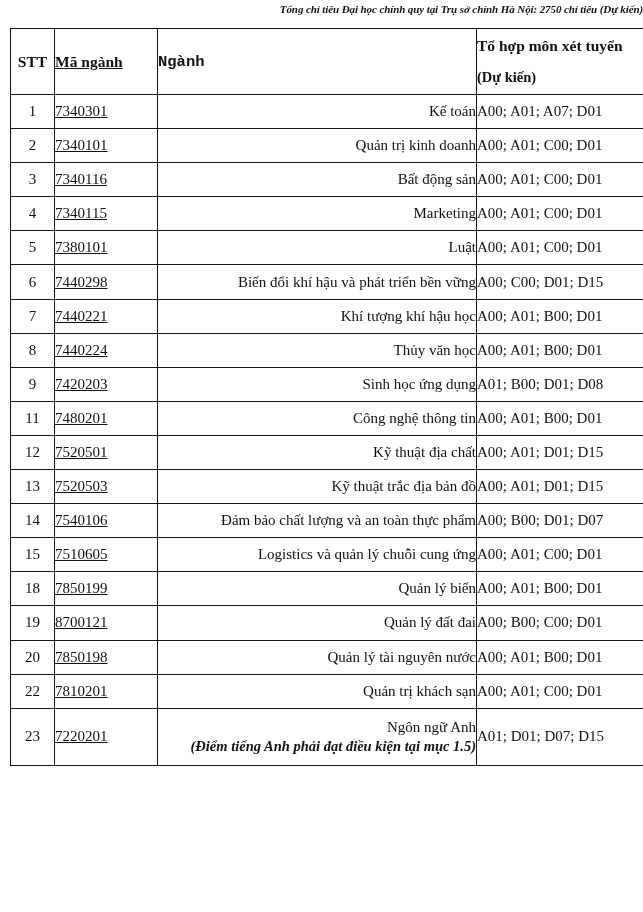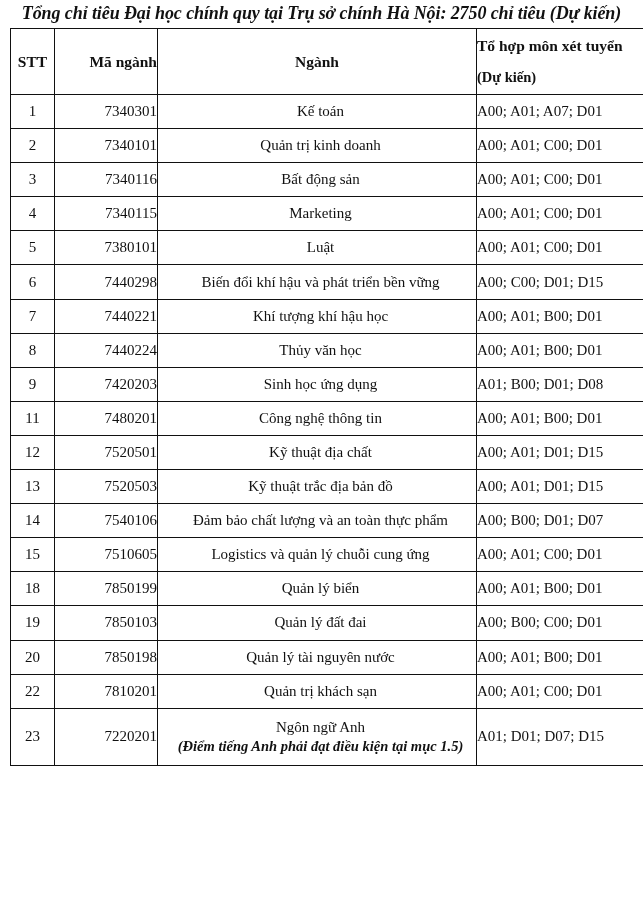--- a/index.html
+++ b/index.html
@@ -2,37 +2,37 @@
 <html><head>
 <meta charset="utf-8">
 <style>
   html, body { margin: 0; padding: 0; background: #ffffff; }
   body {
     width: 643px; height: 912px; overflow: hidden; position: relative;
     font-family: "Liberation Serif", "DejaVu Serif", serif; color: #111;
   }
   .caption {
     position: absolute; left: 0; top: 3px; width: 643px;
-    text-align: center; font-style: italic; font-weight: bold;
-    font-size: 18px; letter-spacing: -0.1px; white-space: nowrap;
+    text-align: right; font-style: italic; font-weight: bold;
+    font-size: 11px; letter-spacing: -0.1px; white-space: nowrap;
   }
   table {
     position: absolute; left: 10px; top: 28px;
     width: 638px; border-collapse: collapse; table-layout: fixed;
     font-size: 15px;
   }
   td, th { border: 1.5px solid #111; padding: 0; }
   th { font-weight: bold; font-size: 15.5px; height: 65px; }
   th .sub { display: block; font-weight: bold; font-size: 14.5px; margin-top: 14px; }
   td { height: 33.1px; }
   .c-stt { width: 43px; text-align: center; }
-  .c-code { width: 102px; text-align: right; }
-  .c-name { width: 318px; text-align: center; padding-left: 7px; }
+  .c-code { width: 102px; text-align: left; text-decoration: underline; }
+  .c-name { width: 318px; text-align: right; padding-left: 7px; }
   .c-combo { text-align: left; }
-  th.c-name { text-align: center; padding-left: 0; }
+  th.c-name { text-align: left; padding-left: 0; font-family: Liberation Mono, monospace; }
   tr.tall td { height: 56px; }
   .note { display: block; font-style: italic; font-weight: bold; font-size: 14.5px; margin-top: 2px; }
 </style>
 </head>
 <body>
 
 <div class="caption">Tổng chỉ tiêu Đại học chính quy tại Trụ sở chính Hà Nội: 2750 chỉ tiêu (Dự kiến)</div>
 
 <table>
   <thead>
@@ -132,21 +132,21 @@
         <td class="c-combo">A00; A01; C00; D01</td>
       </tr>
       <tr>
         <td class="c-stt">18</td>
         <td class="c-code">7850199</td>
         <td class="c-name">Quản lý biển</td>
         <td class="c-combo">A00; A01; B00; D01</td>
       </tr>
       <tr>
         <td class="c-stt">19</td>
-        <td class="c-code">7850103</td>
+        <td class="c-code">8700121</td>
         <td class="c-name">Quản lý đất đai</td>
         <td class="c-combo">A00; B00; C00; D01</td>
       </tr>
       <tr>
         <td class="c-stt">20</td>
         <td class="c-code">7850198</td>
         <td class="c-name">Quản lý tài nguyên nước</td>
         <td class="c-combo">A00; A01; B00; D01</td>
       </tr>
       <tr>

